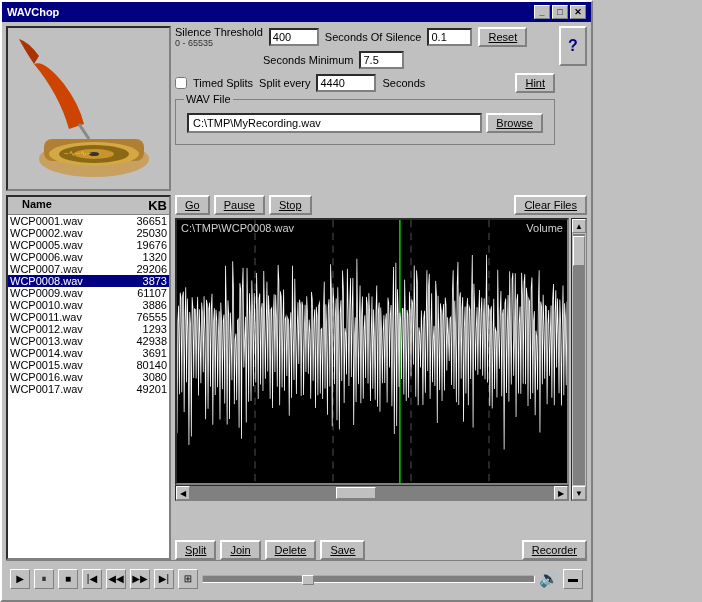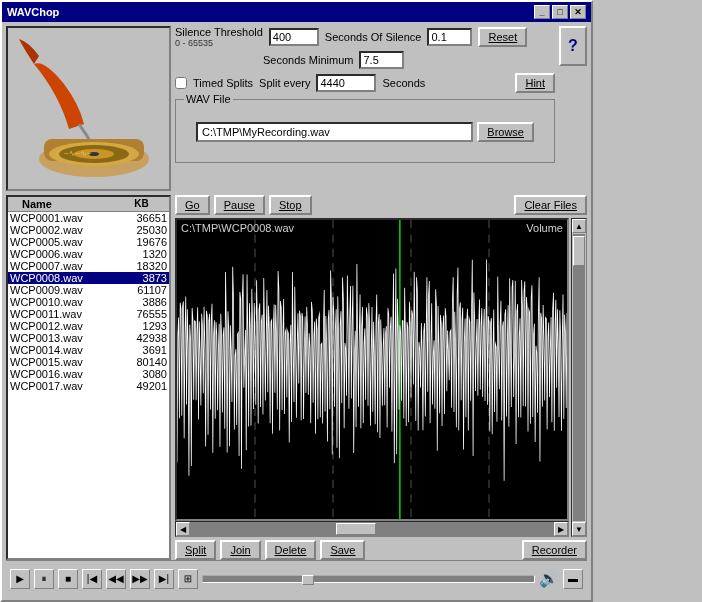--- a/index.html
+++ b/index.html
@@ -118,21 +118,21 @@
       gap: 6px;
     }
     .timed-splits-row {
       display: flex;
       align-items: center;
       gap: 6px;
     }
     .wav-file-group {
       border: 1px solid #808080;
       background: #c0c0c0;
-      padding: 20px;
+      padding: 11px;
       margin-top: 2px;
       position: relative;
     }
     .wav-file-legend {
       position: absolute;
       top: -7px;
       left: 8px;
       background: #c0c0c0;
       padding: 0 2px;
       font-size: 11px;
@@ -188,23 +188,23 @@
     }
     .col-name {
       flex: 1;
       padding: 1px 2px;
       font-size: 11px;
       font-weight: bold;
     }
     .col-kb {
       width: 55px;
       padding: 1px 2px;
-      font-size: 10px;
+      font-size: 13px;
       font-weight: bold;
-      text-align: center;
+      text-align: right;
     }
     .file-row {
       display: flex;
       padding: 0 2px;
     }
     .file-name {
       flex: 1;
       font-size: 11px;
     }
     .file-kb {
@@ -309,20 +309,21 @@
       border-right-color: #808080;
       border-bottom-color: #808080;
       position: absolute;
       top: 1px;
       left: 40%;
     }
     .bottom-buttons {
       display: flex;
       gap: 4px;
       align-items: center;
+      margin-top: 36px;
     }
     .bottom-buttons-left {
       display: flex;
       gap: 4px;
     }
     .bottom-buttons-right {
       margin-left: auto;
     }
     .check-row {
       display: flex;
@@ -501,21 +502,21 @@
             <div class="file-row">
               <span class="file-name">WCP0005.wav</span>
               <span class="file-kb">19676</span>
             </div>
             <div class="file-row">
               <span class="file-name">WCP0006.wav</span>
               <span class="file-kb">1320</span>
             </div>
             <div class="file-row">
               <span class="file-name">WCP0007.wav</span>
-              <span class="file-kb">18320</span>
+              <span class="file-kb">29206</span>
             </div>
             <div class="file-row" style="background: rgb(0, 0, 128); color: white;">
               <span class="file-name">WCP0008.wav</span>
               <span class="file-kb">3873</span>
             </div>
             <div class="file-row">
               <span class="file-name">WCP0009.wav</span>
               <span class="file-kb">61107</span>
             </div>
             <div class="file-row">

